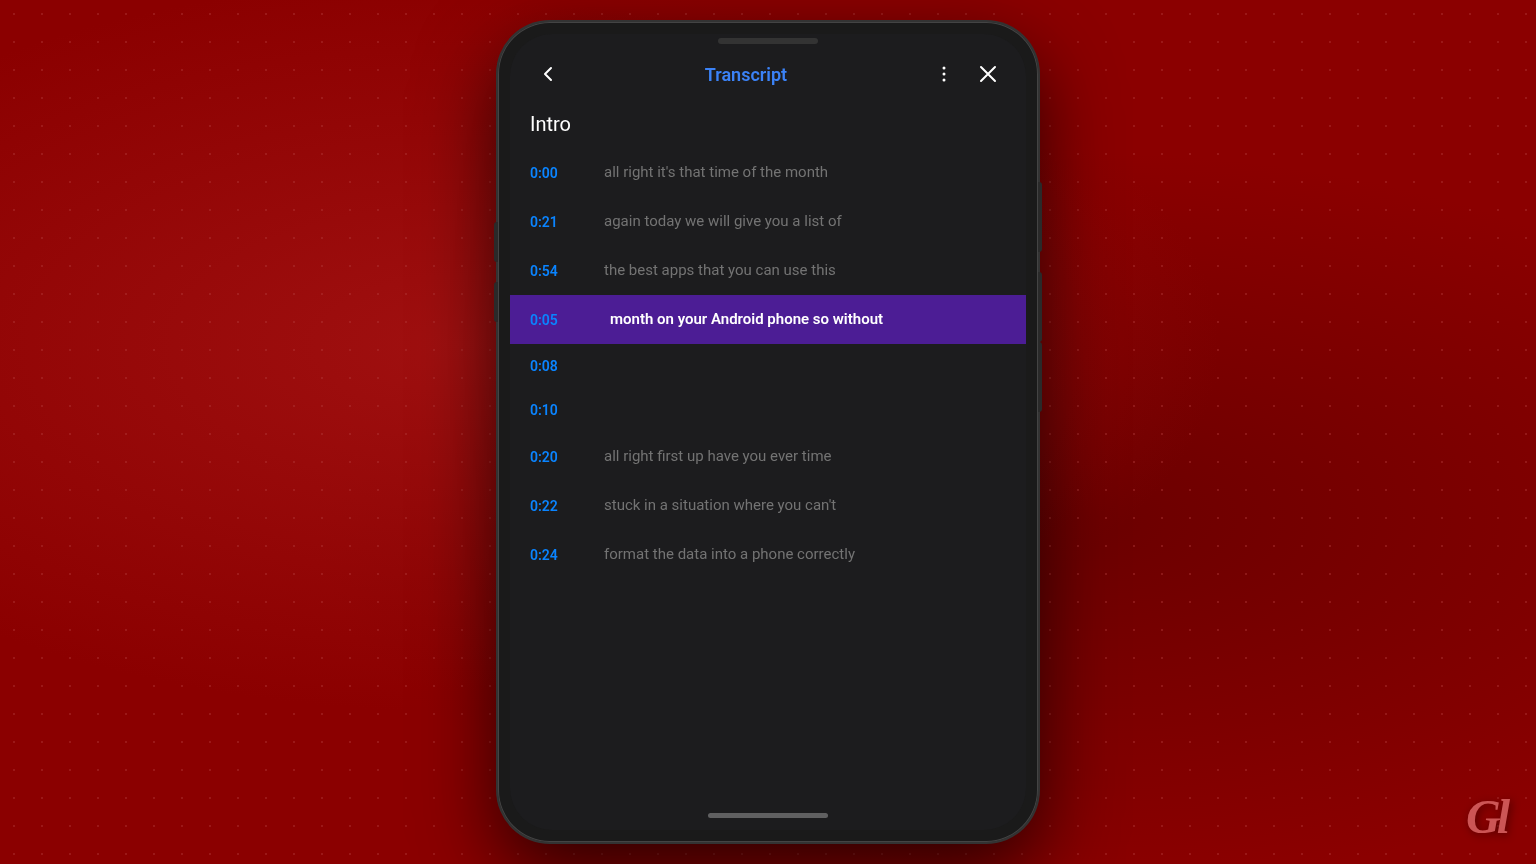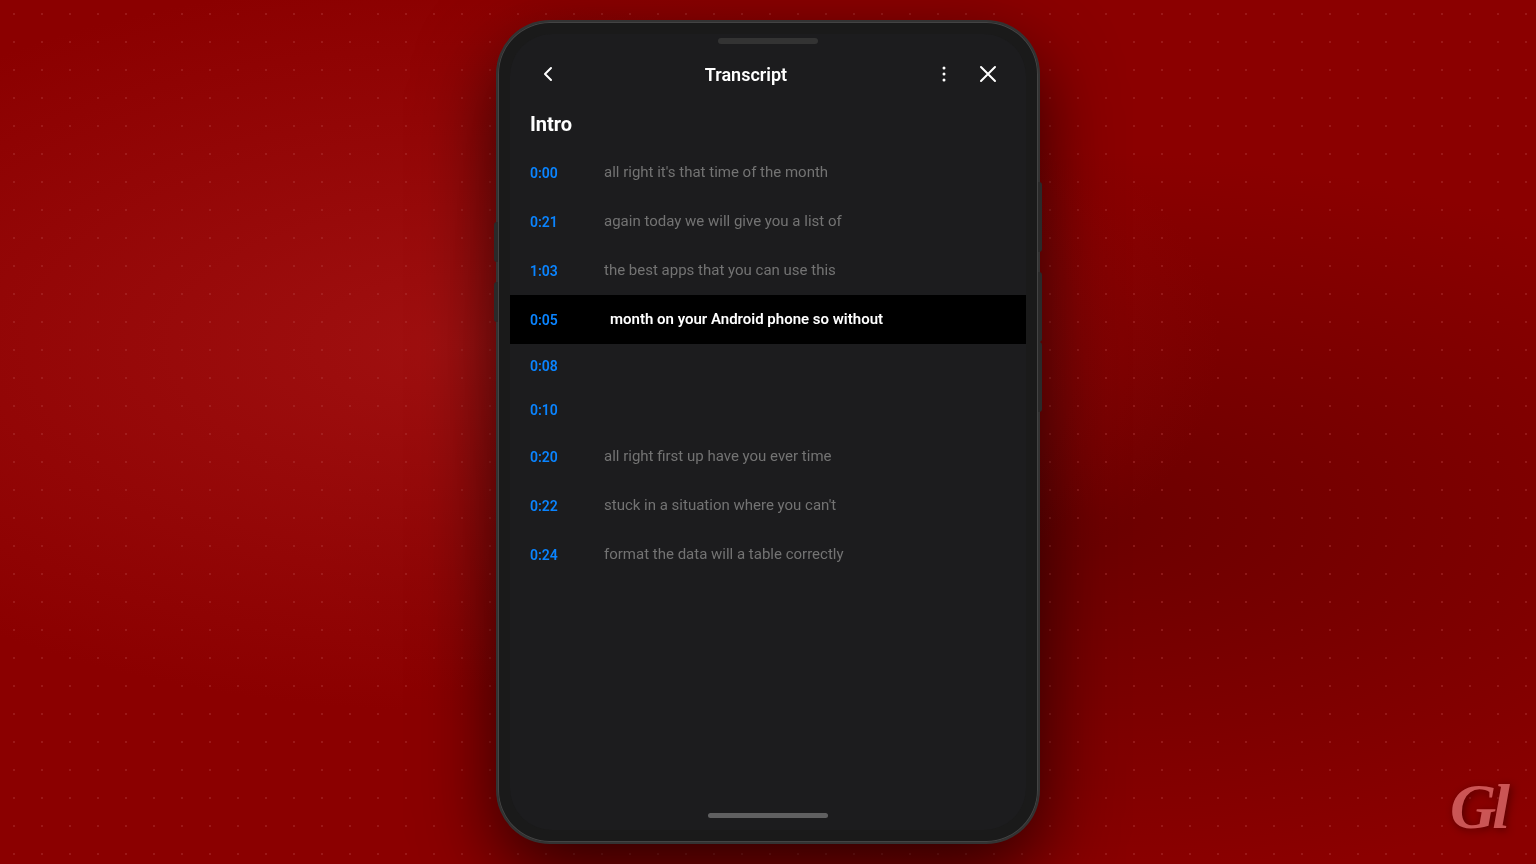--- a/index.html
+++ b/index.html
@@ -107,21 +107,21 @@
       display: flex;
       align-items: center;
       justify-content: space-between;
       padding: 8px 20px 12px;
       flex-shrink: 0;
     }
 
     .header-center {
       font-size: 18px;
       font-weight: 600;
-      color: #ffffff;
+      color: #3b82f6;
     }
 
     .header-icon {
       color: #ffffff;
       font-size: 20px;
       cursor: pointer;
       width: 36px;
       height: 36px;
       display: flex;
       align-items: center;
@@ -131,34 +131,34 @@
     
     .transcript-content {
       flex: 1;
       overflow-y: auto;
       padding: 0;
     }
 
     .section-title {
       padding: 8px 20px 12px;
       font-size: 20px;
-      font-weight: 700;
+      font-weight: 400;
       color: #ffffff;
     }
 
     .transcript-row {
       display: flex;
       align-items: center;
       padding: 14px 20px;
       gap: 36px;
       cursor: pointer;
     }
 
     .transcript-row.active {
-      background: #000000;
+      background: #4c1d95;
     }
 
     .timestamp {
       font-size: 14px;
       font-weight: 600;
       color: #0a84ff;
       min-width: 38px;
       text-align: left;
     }
 
@@ -188,21 +188,21 @@
       height: 5px;
       background: rgba(255,255,255,0.3);
       border-radius: 3px;
     }
 
     
     .gl-watermark {
       position: absolute;
       bottom: 20px;
       right: 30px;
-      font-size: 64px;
+      font-size: 48px;
       font-weight: 900;
       color: rgba(220, 100, 100, 0.85);
       font-style: italic;
       letter-spacing: -4px;
       font-family: Georgia, serif;
       text-shadow: 2px 2px 8px rgba(0,0,0,0.4);
     }
 
     
     .transcript-content::-webkit-scrollbar { display: none; }
@@ -249,21 +249,21 @@
       <div id="transcript-rows">
           <div class="transcript-row">
             <span class="timestamp">0:00</span>
             <span class="transcript-text">all right it's that time of the month</span>
           </div>
           <div class="transcript-row">
             <span class="timestamp">0:21</span>
             <span class="transcript-text">again today we will give you a list of</span>
           </div>
           <div class="transcript-row">
-            <span class="timestamp">1:03</span>
+            <span class="timestamp">0:54</span>
             <span class="transcript-text">the best apps that you can use this</span>
           </div>
           <div class="transcript-row active">
             <span class="timestamp">0:05</span>
             <span class="transcript-text">month on your Android phone so without</span>
           </div>
           <div class="transcript-row">
             <span class="timestamp">0:08</span>
           </div>
           <div class="transcript-row">
@@ -272,21 +272,21 @@
           <div class="transcript-row">
             <span class="timestamp">0:20</span>
             <span class="transcript-text">all right first up have you ever time</span>
           </div>
           <div class="transcript-row">
             <span class="timestamp">0:22</span>
             <span class="transcript-text">stuck in a situation where you can't</span>
           </div>
           <div class="transcript-row">
             <span class="timestamp">0:24</span>
-            <span class="transcript-text">format the data will a table correctly</span>
+            <span class="transcript-text">format the data into a phone correctly</span>
           </div>
         </div>
 
     </div>
 
     <div class="home-indicator">
       <div class="home-bar"></div>
     </div>
 
   </div>

